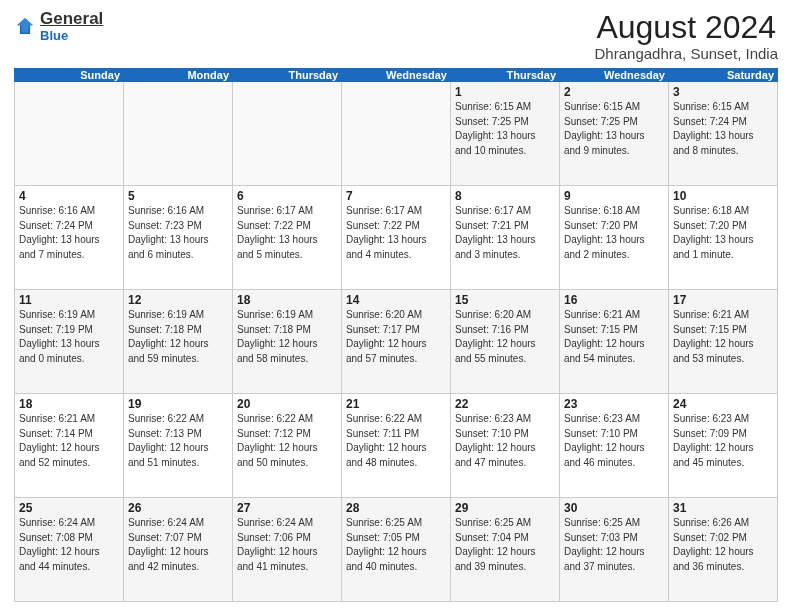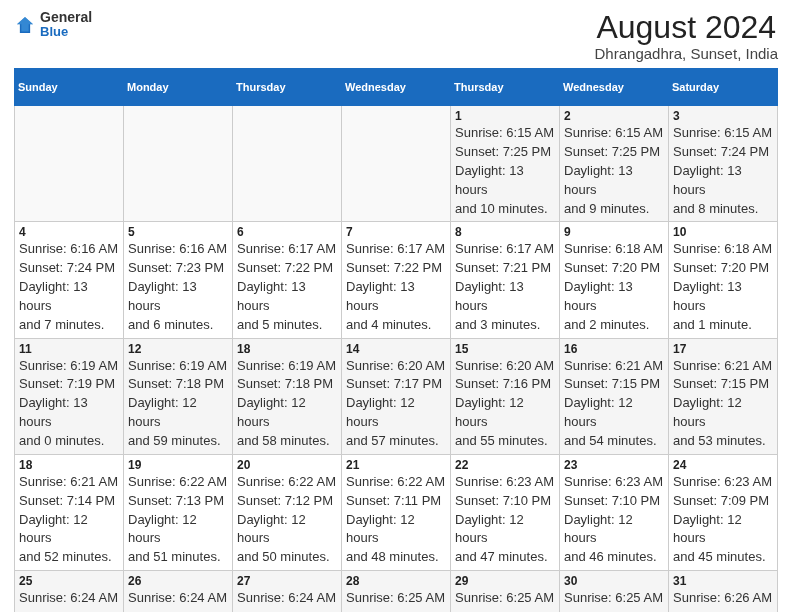--- a/index.html
+++ b/index.html
@@ -27,23 +27,24 @@
       display: flex;
       align-items: center;
       gap: 4px;
     }
     .logo-text {
       display: flex;
       flex-direction: column;
       line-height: 1.1;
     }
     .logo-general {
-      font-size: 14px;
+      font-size: 17px;
       font-weight: bold;
       color: #333;
+      text-decoration: underline;
     }
     .logo-blue {
       font-size: 13px;
       font-weight: bold;
       color: #1a6bbf;
     }
     .logo-icon {
       width: 22px;
       height: 22px;
     }
@@ -66,22 +67,22 @@
       border: 1px solid #ccc;
       border-collapse: collapse;
       width: 100%;
       table-layout: fixed;
     }
     .calendar thead tr th {
       background-color: #1a6bbf;
       color: #fff;
       font-size: 11px;
       font-weight: bold;
-      padding: 12px 3px;
-      text-align: left;
+      padding: 0 3px;
+      text-align: right;
       border: 1px solid #1a6bbf;
     }
     .calendar tbody tr td {
       border: 1px solid #ccc;
       vertical-align: top;
       padding: 3px 4px;
       font-size: 9.5px;
       color: #222;
       height: 88px;
       background: #fff;
@@ -93,21 +94,21 @@
       background: #fff;
     }
     .day-number {
       font-size: 12px;
       font-weight: bold;
       color: #222;
       display: block;
       margin-bottom: 1px;
     }
     .day-info {
-      font-size: 13px;
+      font-size: 10px;
       color: #333;
       line-height: 1.45;
     }
     .empty-cell {
       background: #f9f9f9 !important;
     }
   </style>
 </head>
 <body>
 

